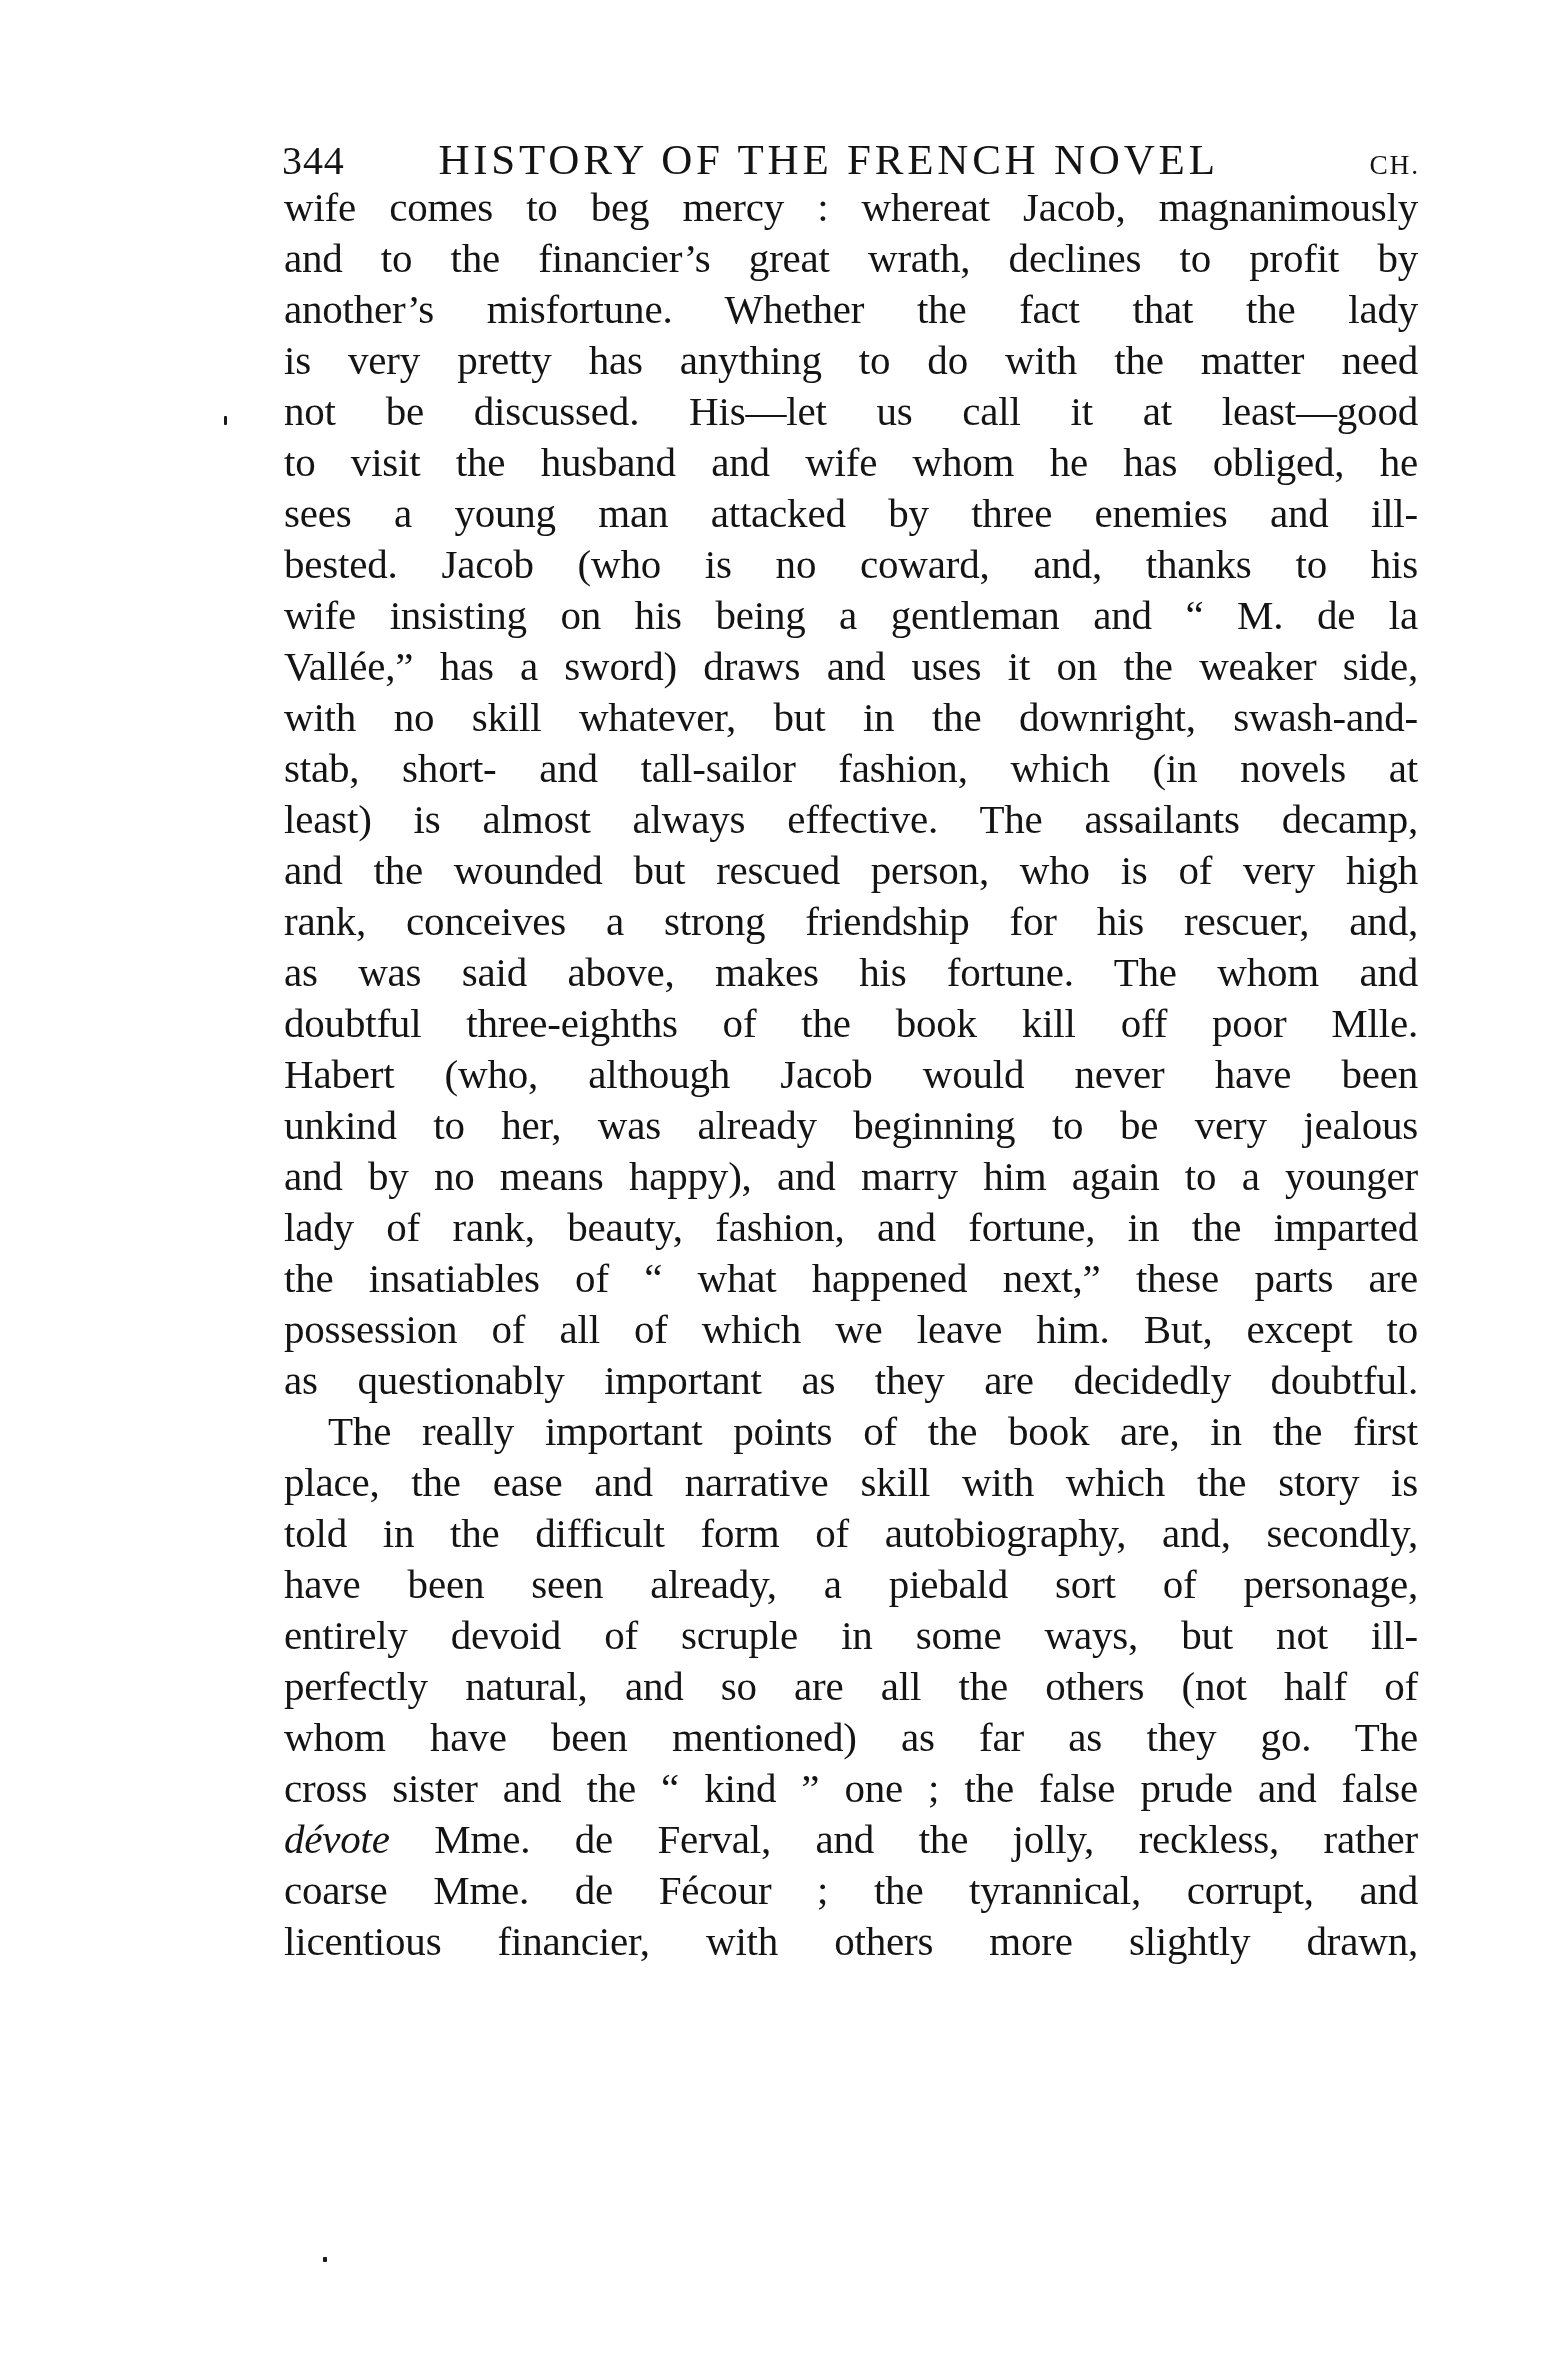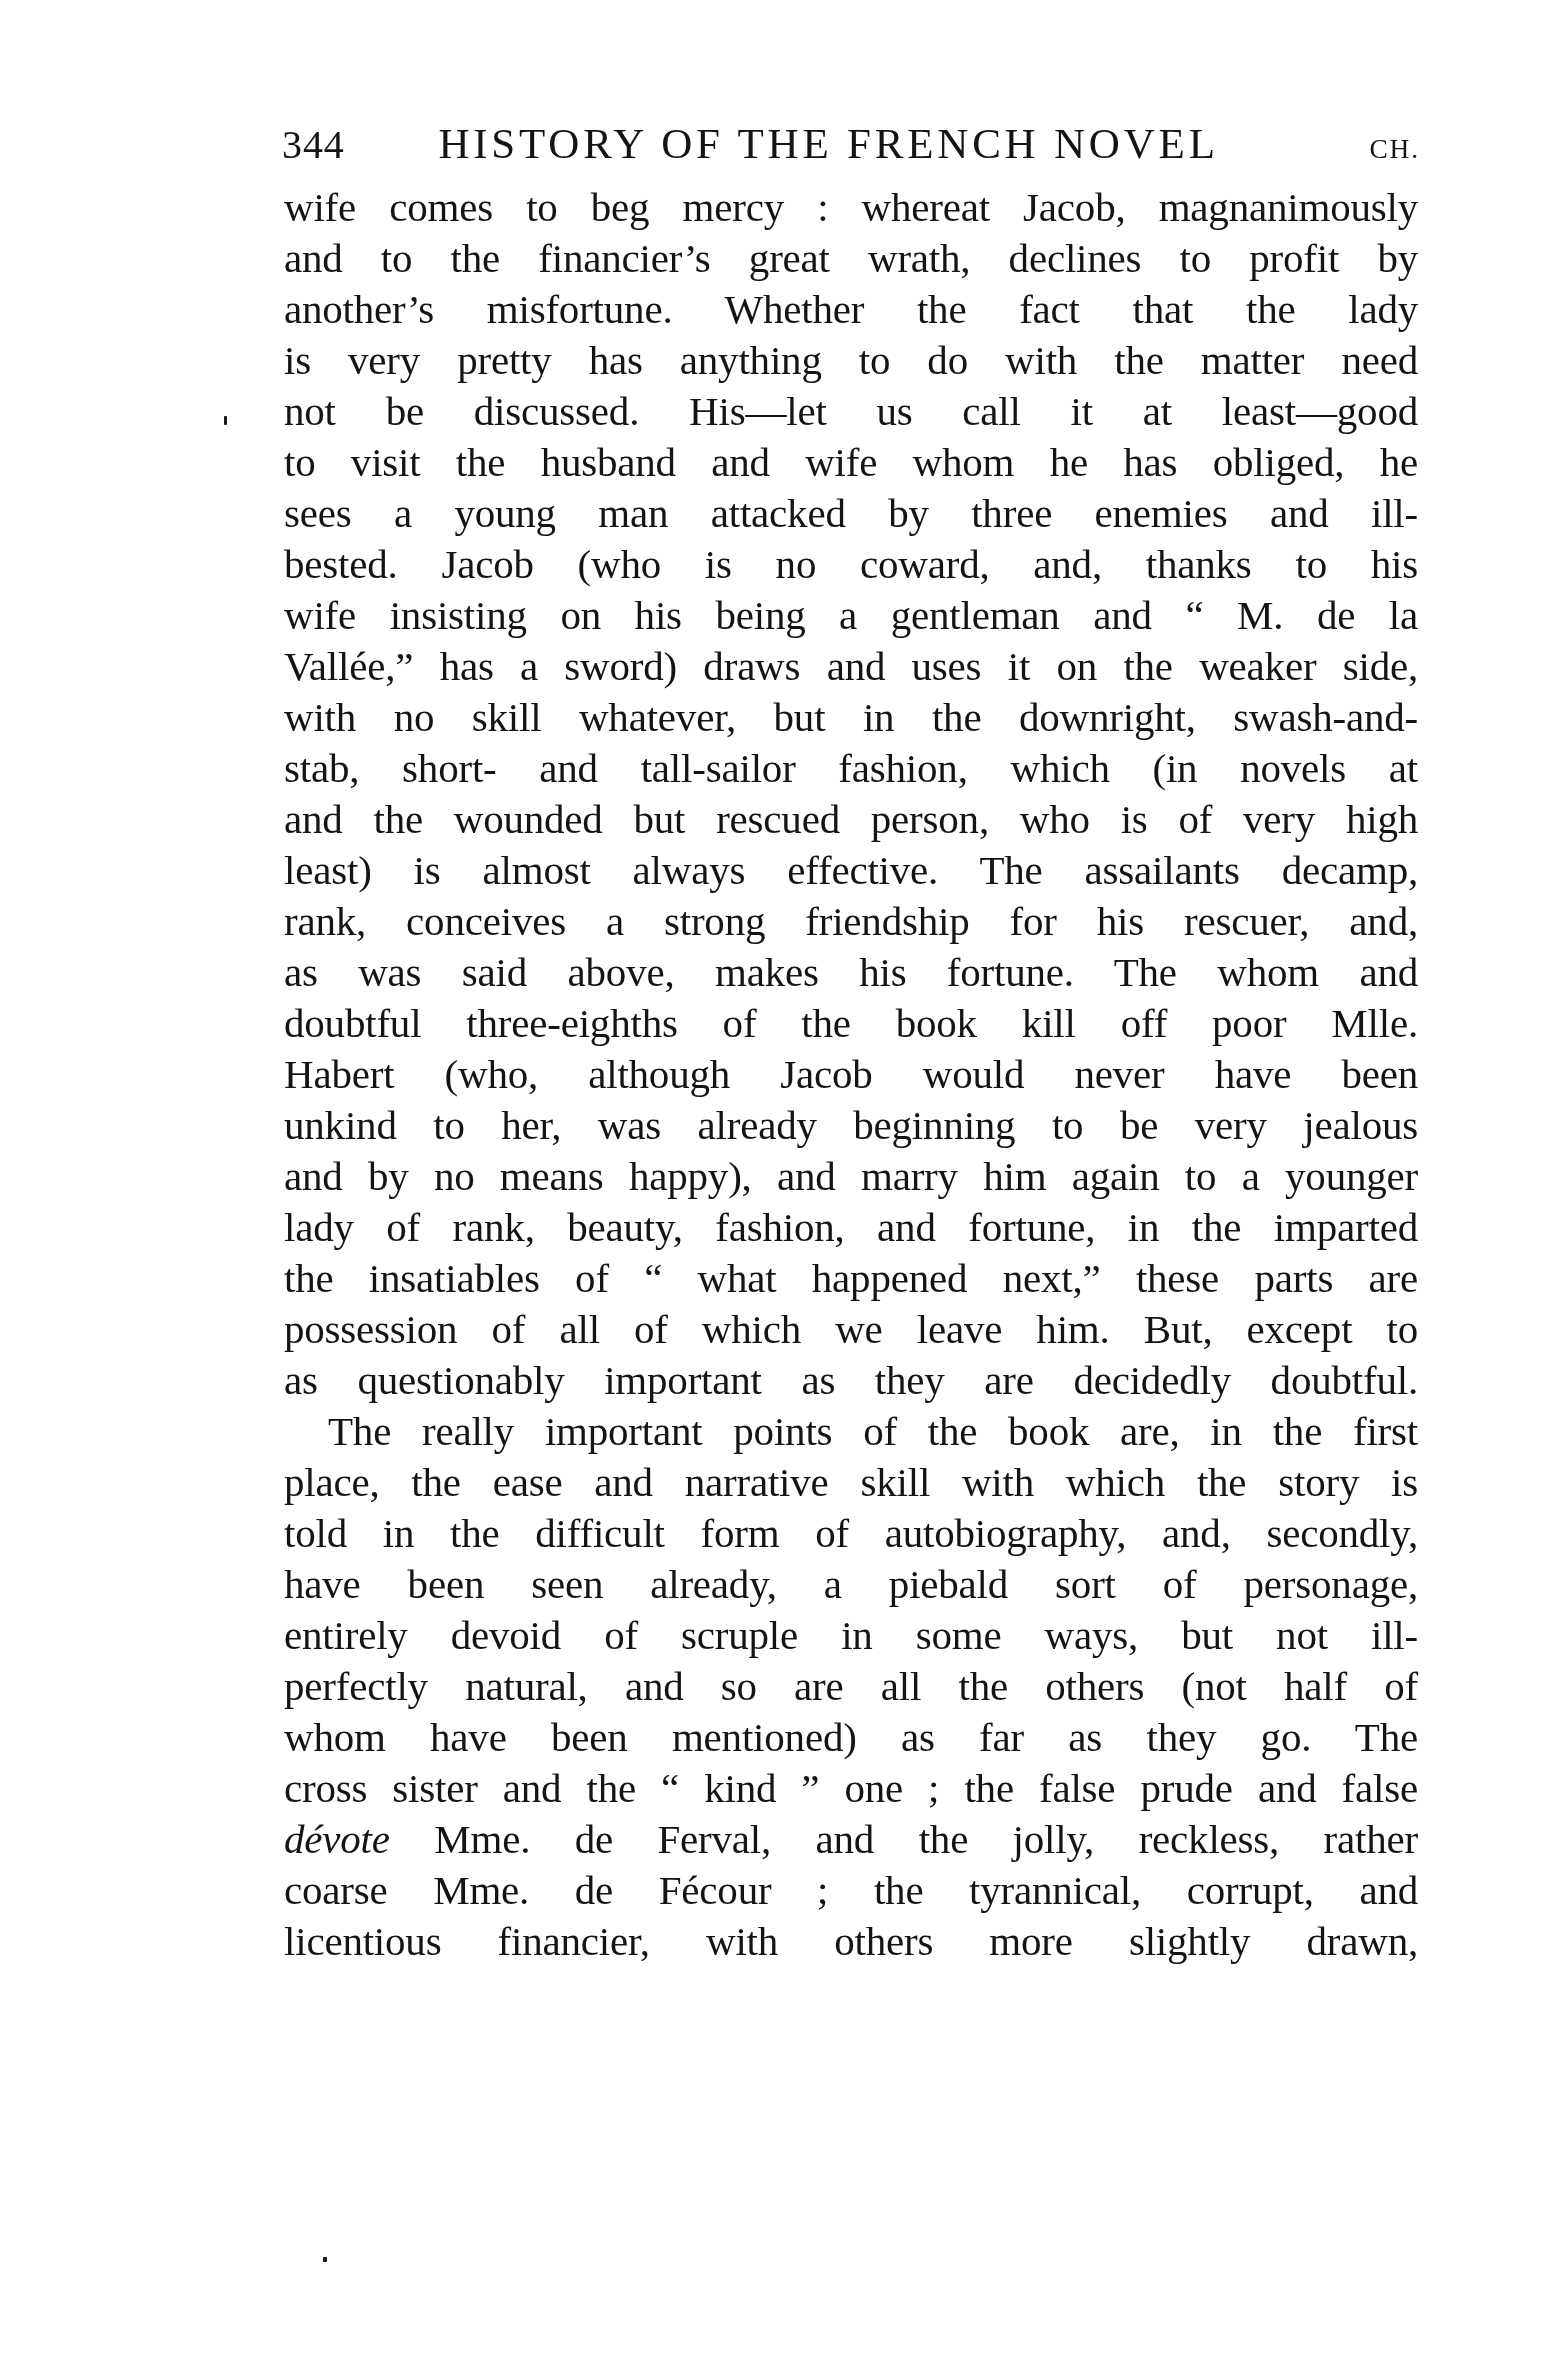--- a/index.html
+++ b/index.html
@@ -29,20 +29,21 @@
     letter-spacing: 0.9px;
     flex: 0 0 auto;
   }
   .head-title {
     flex: 1 1 auto;
     text-align: center;
     font-size: 43px;
     letter-spacing: 3.8px;
     white-space: nowrap;
     padding-right: 57px;
+    margin-top: 16px;
   }
   .chap {
     flex: 0 0 auto;
     font-size: 27.4px;
     letter-spacing: 1.9px;
   }
   .text-block {
     position: absolute;
     top: 182px;
     left: 284px;
@@ -99,22 +100,22 @@
       <div class="line"><span>another’s misfortune.  Whether the fact that the lady</span></div>
       <div class="line"><span>is very pretty has anything to do with the matter need</span></div>
       <div class="line"><span>not be discussed.  His—let us call it at least—good</span></div>
       <div class="line"><span>to visit the husband and wife whom he has obliged, he</span></div>
       <div class="line"><span>sees a young man attacked by three enemies and ill-</span></div>
       <div class="line"><span>bested.  Jacob (who is no coward, and, thanks to his</span></div>
       <div class="line"><span>wife insisting on his being a gentleman and “ M. de la</span></div>
       <div class="line"><span>Vallée,” has a sword) draws and uses it on the weaker side,</span></div>
       <div class="line"><span>with no skill whatever, but in the downright, swash-and-</span></div>
       <div class="line"><span>stab, short- and tall-sailor fashion, which (in novels at</span></div>
+      <div class="line"><span>least) is almost always effective.  The assailants decamp,</span></div>
       <div class="line"><span>and the wounded but rescued person, who is of very high</span></div>
-      <div class="line"><span>least) is almost always effective.  The assailants decamp,</span></div>
       <div class="line"><span>rank, conceives a strong friendship for his rescuer, and,</span></div>
       <div class="line"><span>as was said above, makes his fortune.  The whom and</span></div>
       <div class="line"><span>doubtful three-eighths of the book kill off poor Mlle.</span></div>
       <div class="line"><span>Habert (who, although Jacob would never have been</span></div>
       <div class="line"><span>unkind to her, was already beginning to be very jealous</span></div>
       <div class="line"><span>and by no means happy), and marry him again to a younger</span></div>
       <div class="line"><span>lady of rank, beauty, fashion, and fortune, in the imparted</span></div>
       <div class="line"><span>the insatiables of “ what happened next,” these parts are</span></div>
       <div class="line"><span>possession of all of which we leave him.  But, except to</span></div>
       <div class="line"><span>as questionably important as they are decidedly doubtful.</span></div>

